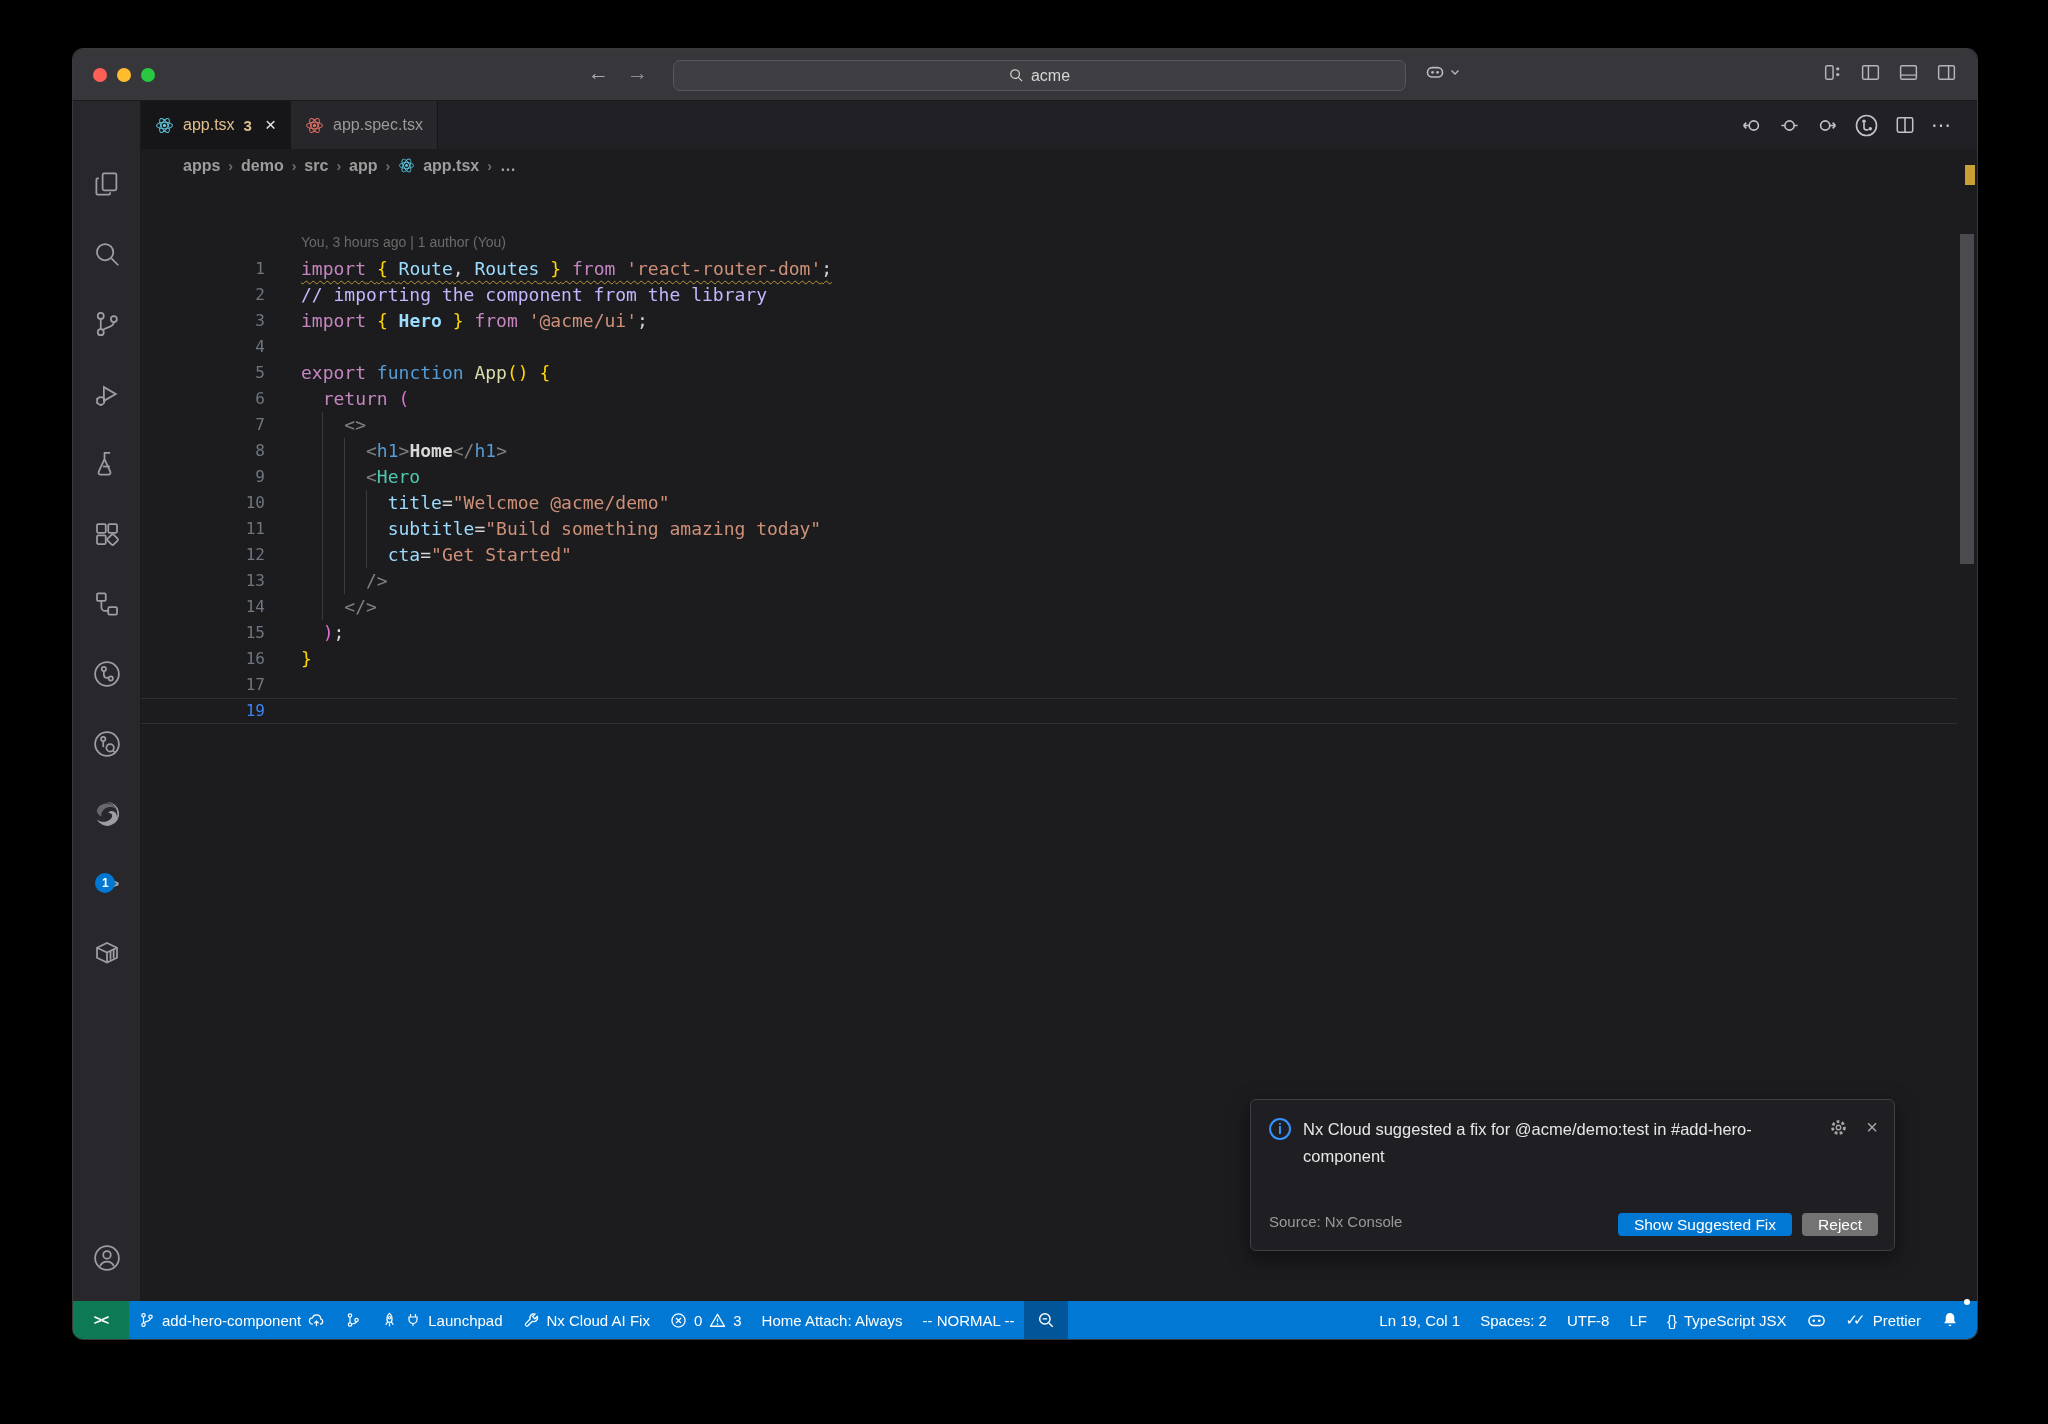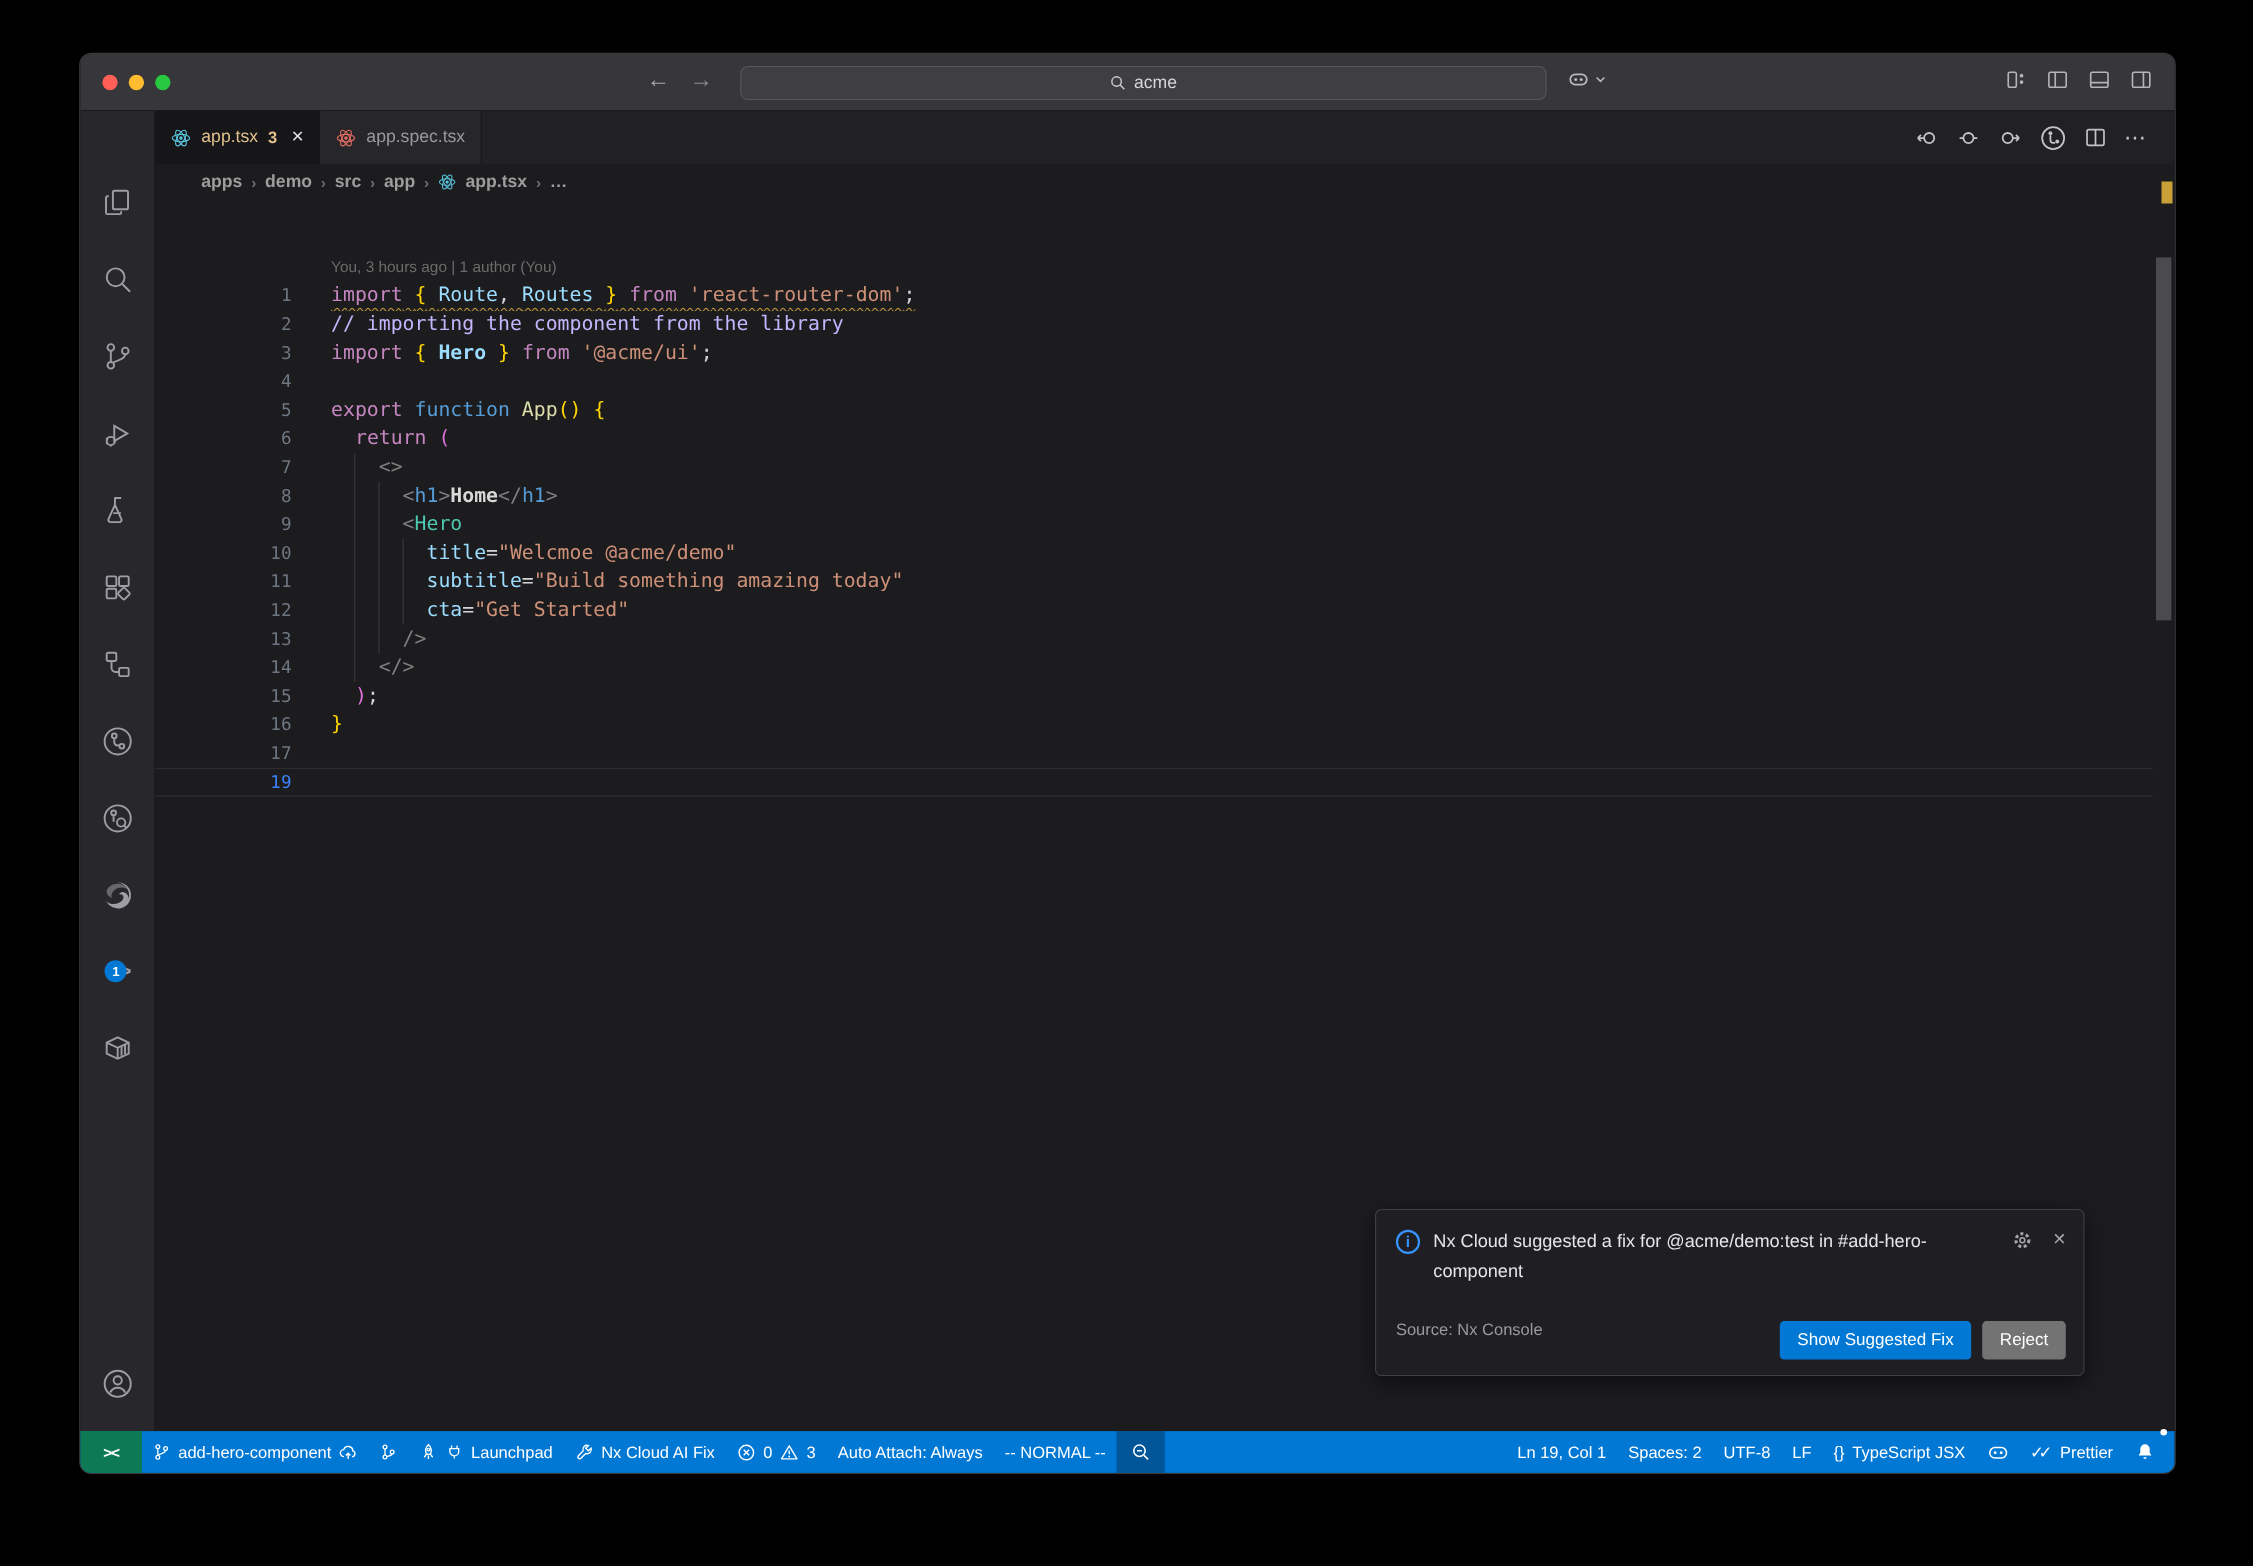--- a/index.html
+++ b/index.html
@@ -84,21 +84,21 @@
   
   .toast { position:absolute; right:82px; bottom:88px; width:645px; height:152px;
            background:#1f1f23; border:1px solid #3f3f45; border-radius:6px;
            box-shadow:0 6px 20px rgba(0,0,0,.5); color:#e6e6e6; z-index:5; }
   .toast-head { position:absolute; left:18px; top:16px; right:84px; display:flex; gap:12px;
                 font-size:16.5px; line-height:27px; }
   .toast-actions-top { position:absolute; right:16px; top:18px; display:flex; gap:18px; color:#a6a6a6; }
   .toast-foot { position:absolute; left:18px; right:16px; bottom:14px; display:flex;
                 align-items:flex-start; }
   .toast-src { color:#9a9a9a; font-size:15px; flex:1; }
-  .btn { height:35px; border-radius:4px; font-size:15.5px; color:#fff; display:flex;
+  .btn { height:23px; border-radius:4px; font-size:15.5px; color:#fff; display:flex;
          align-items:center; justify-content:center; padding:0 16px; }
   .btn.primary { background:#0078d4; margin-right:10px; }
   .btn.secondary { background:#737373; }
   .info-ic { width:22px; height:22px; border-radius:50%; border:2px solid #3794ff;
              color:#3794ff; font-size:14px; font-weight:bold; display:flex; flex:none;
              align-items:center; justify-content:center; margin-top:2px; }
 
   
   .statusbar { position:absolute; left:0; right:0; bottom:0; height:38px; background:#0078d4;
                color:#fff; display:flex; align-items:stretch; font-size:15px; }
@@ -470,21 +470,21 @@
         </svg>
         <span>0</span>
         <svg width="17" height="17" viewBox="0 0 16 16">
           <path d="M8 2.2 14.6 13.4H1.4z" fill="none" stroke="#fff" stroke-width="1.2" stroke-linejoin="round"></path>
           <path d="M8 6.2v3.2" stroke="#fff" stroke-width="1.2"></path>
             <circle cx="8" cy="11.4" r=".8" fill="#fff"></circle>
         </svg>
         <span>3</span>
       </div>
       <div class="sb-item">
-        <span>Auto Attach: Always</span>
+        <span>Home Attach: Always</span>
       </div>
       <div class="sb-item">
         <span>-- NORMAL --</span>
       </div>
       <div class="sb-item zoomseg">
         <svg width="18" height="18" viewBox="0 0 16 16">
           <circle cx="7" cy="7" r="4.6" fill="none" stroke="#fff" stroke-width="1.3"></circle>
           <path d="M10.6 10.6 14 14M5 7h4" stroke="#fff" stroke-width="1.3"></path>
         </svg>
       </div>

